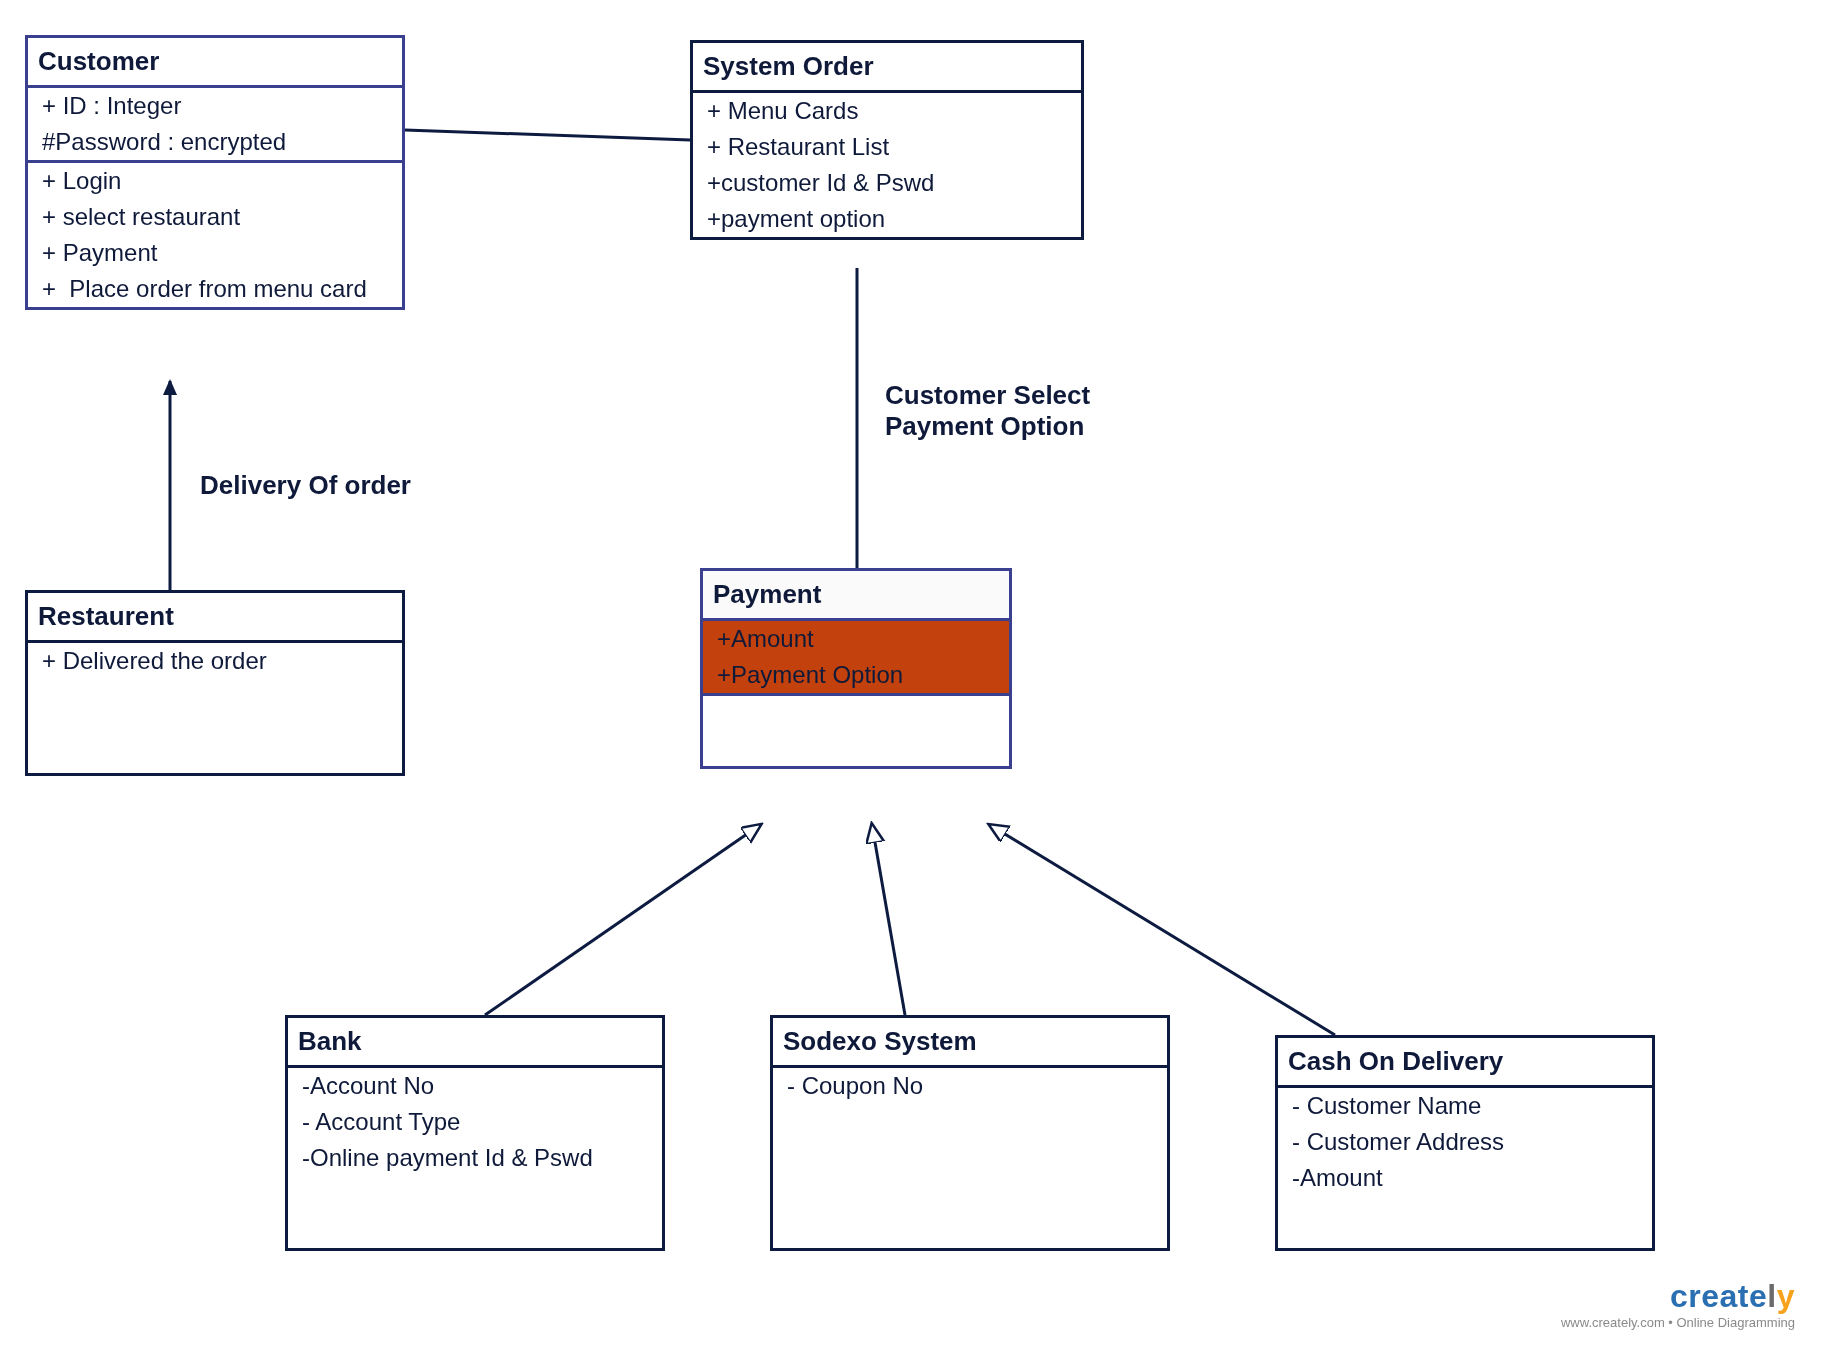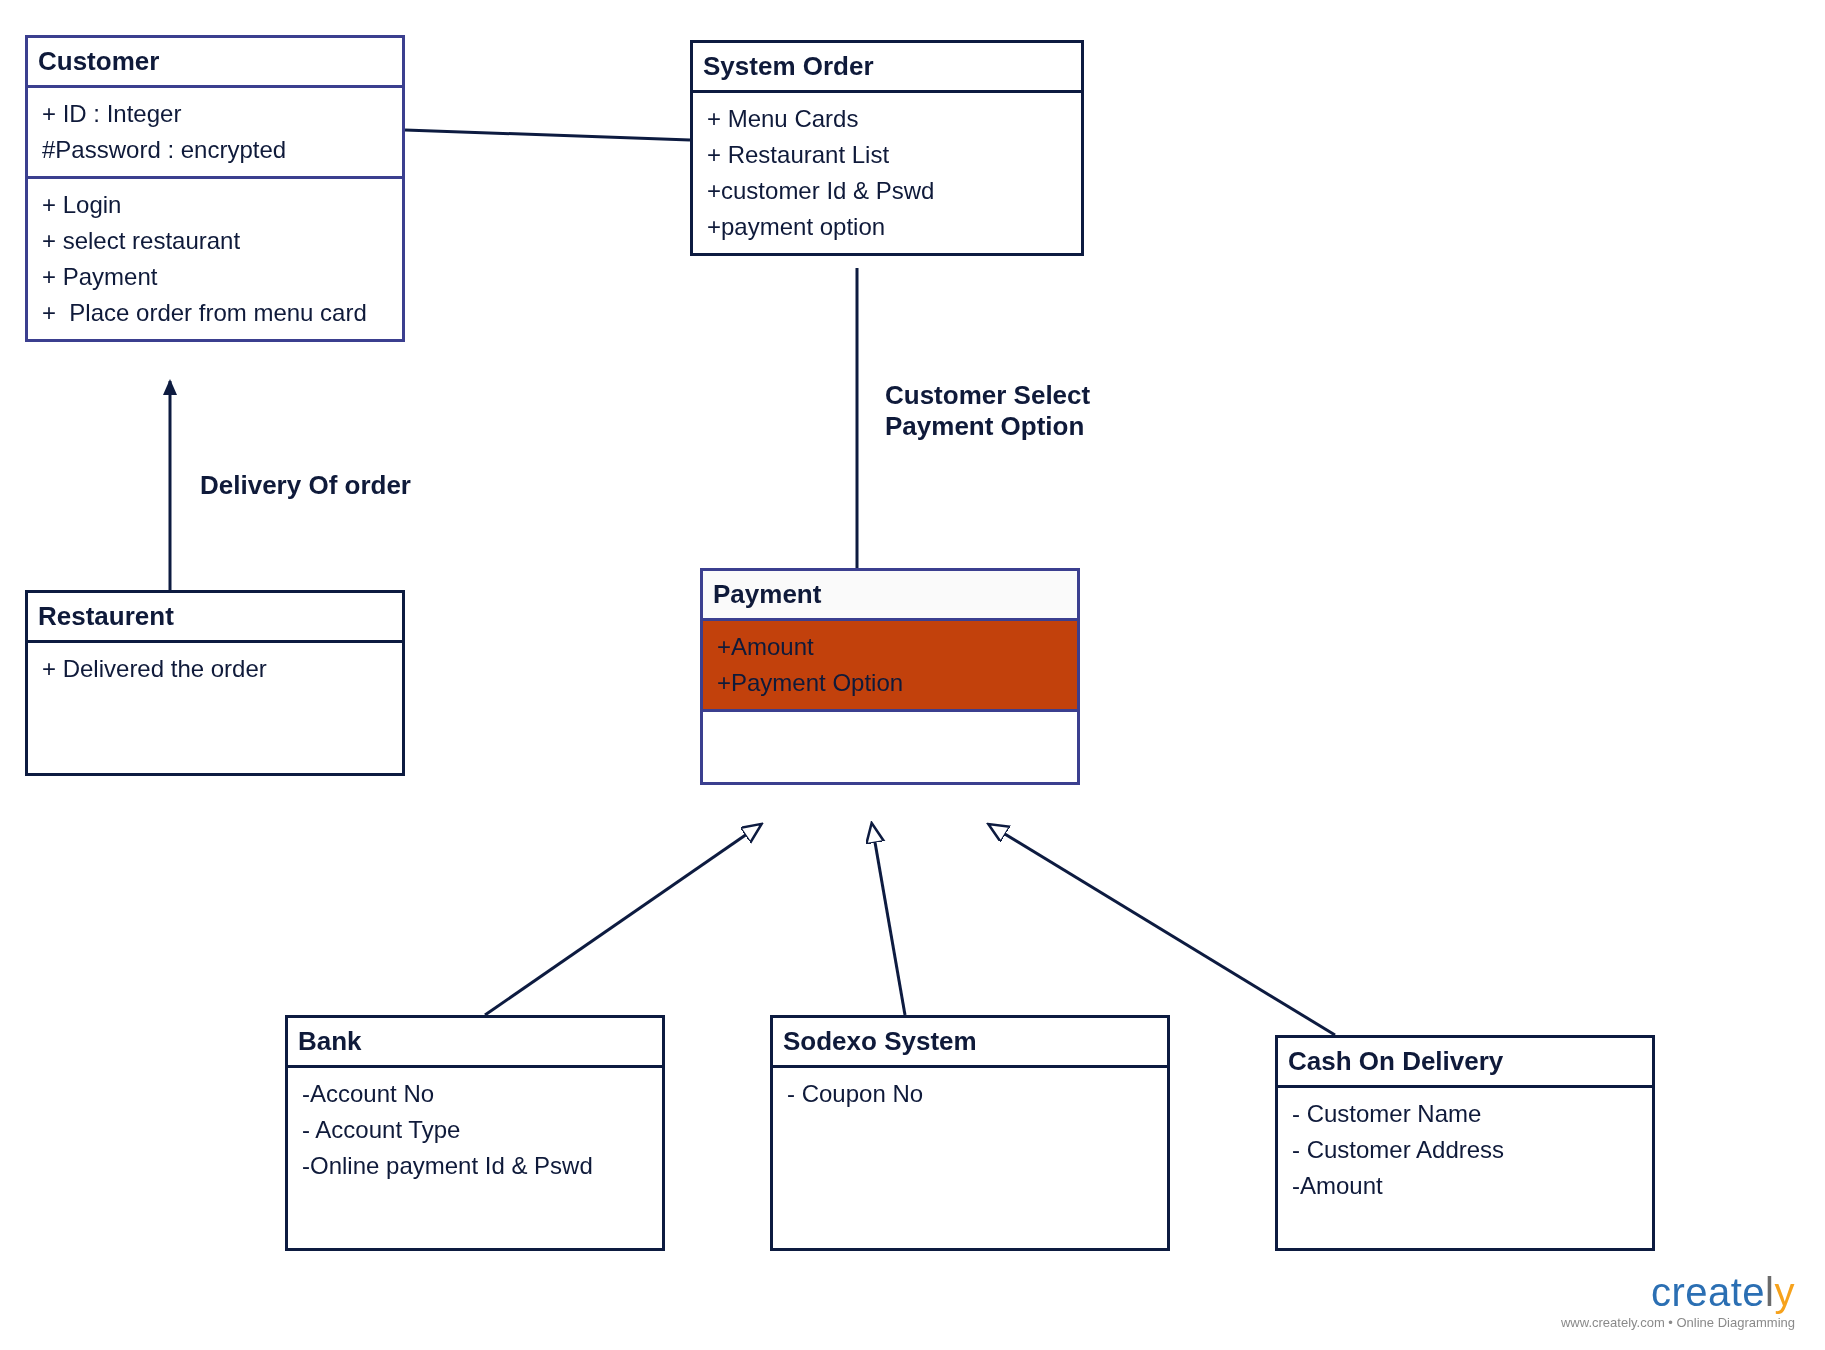--- a/index.html
+++ b/index.html
@@ -21,21 +21,21 @@
       border-bottom: 3px solid #0d1b40;
       padding: 8px 10px;
       font-weight: 700;
       font-size: 26px;
       text-align: left;
     }
     .uml-box.indigo .uml-title,
     .uml-box.indigo .uml-section { border-color: #3b3f8f; }
     .uml-section {
       border-bottom: 3px solid #0d1b40;
-      padding: 8px 14px;
+      padding: 0 14px;
       font-size: 24px;
       line-height: 1.5;
     }
     .uml-section:last-child { border-bottom: none; }
     .uml-section.empty { min-height: 70px; }
     .uml-section div { white-space: pre; }
     svg.connectors {
       position: absolute;
       left: 0; top: 0;
       width: 1825px; height: 1350px;
@@ -48,21 +48,21 @@
       color: #0f1a3a;
       white-space: pre;
     }
     .logo {
       position: absolute;
       right: 30px;
       bottom: 20px;
       text-align: right;
       font-family: Arial, sans-serif;
     }
-    .logo-main { font-size: 40px; font-weight: 400; letter-spacing: 0.5px; }
+    .logo-main { font-size: 32px; font-weight: 700; letter-spacing: 0.5px; }
     .logo-main .c1 { color: #2b6fb3; }
     .logo-main .c2 { color: #6b6b6b; }
     .logo-main .c3 { color: #f6a21c; }
     .logo-sub { font-size: 13px; color: #8a8a8a; }
     .uml-section.grey { background: #c2410c; }
   </style>
 </head>
 <body>
 
 <svg class="connectors">
@@ -112,21 +112,21 @@
   </div>
 </div>
 
 <div class="uml-box" style="left:25px; top:590px; width:380px;">
   <div class="uml-title">Restaurent</div>
   <div class="uml-section" style="min-height:130px;">
     <div>+ Delivered the order</div>
   </div>
 </div>
 
-<div class="uml-box indigo" style="left:700px; top:568px; width:380px;">
+<div class="uml-box indigo" style="left:700px; top:568px; width:312px;">
   <div class="uml-title grey" style="background:#fafafa;">Payment</div>
   <div class="uml-section grey">
     <div>+Amount</div>
     <div>+Payment Option</div>
   </div>
   <div class="uml-section empty"></div>
 </div>
 
 <div class="uml-box" style="left:285px; top:1015px; width:380px;">
   <div class="uml-title">Bank</div>

